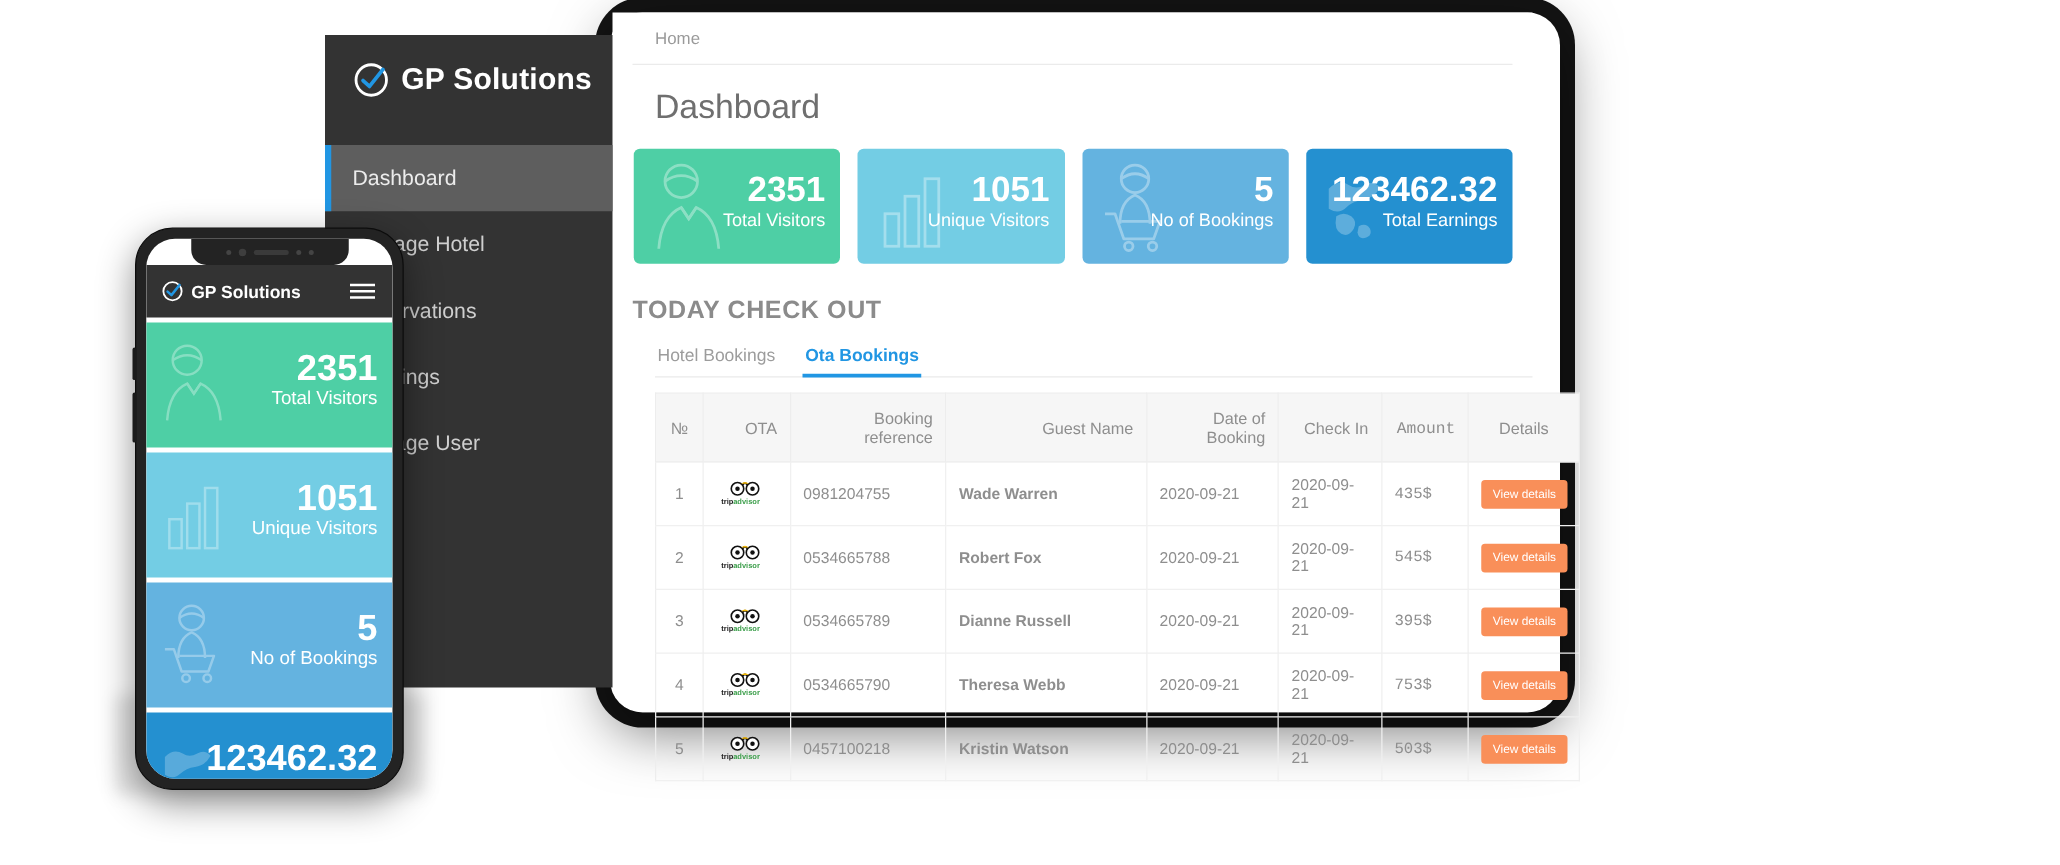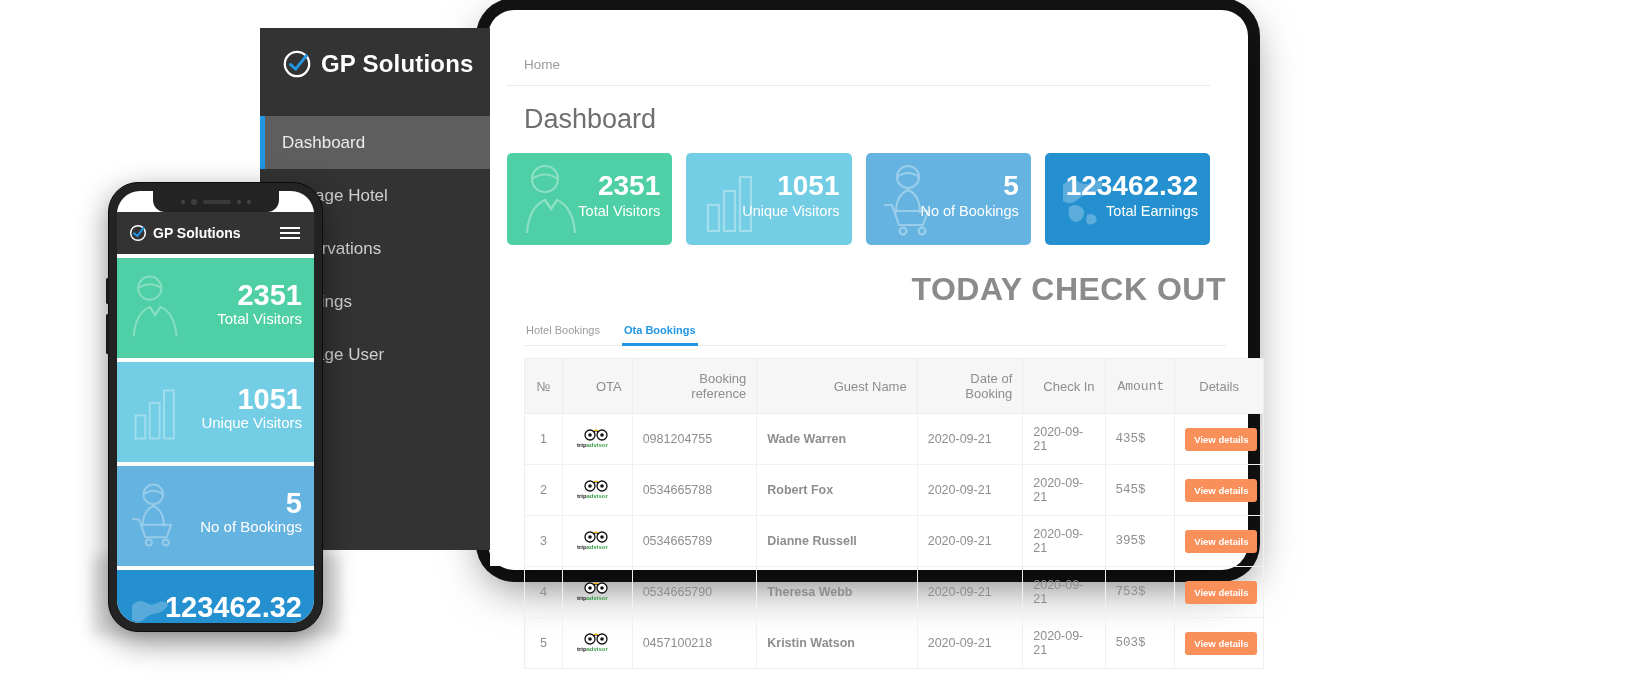--- a/index.html
+++ b/index.html
@@ -42,21 +42,21 @@
     position: relative; white-space: nowrap;
   }
   .sb-item.active { background: #5e5e5e; color: #ececec; }
   .sb-item.active::before {
     content: ""; position: absolute; left: 0; top: 0; bottom: 0;
     width: 5px; background: #2196e3;
   }
 
   
   .content {
-    position: absolute; left: 490px; top: 44px;
+    position: absolute; left: 490px; top: 10px;
     width: 736px; height: 522px; background: #ffffff; z-index: 4;
   }
   .breadcrumb-bar {
     height: 42px; display: flex; align-items: center;
     padding-left: 18px; border-bottom: 1px solid #ebebeb;
     margin: 0 16px 0 16px;
   }
   .breadcrumb-bar .crumb { color: #9a9a9a; font-size: 13.5px; }
   .page-title {
     color: #6f6f6f; font-size: 27px; font-weight: normal;
@@ -74,30 +74,30 @@
     position: absolute; left: 8px; top: 8px; width: 74px; height: 76px;
     opacity: .35;
   }
   .card .card-txt {
     position: absolute; right: 12px; top: 18px; text-align: right;
   }
   .card .card-num { font-size: 28px; font-weight: bold; line-height: 1.1; }
   .card .card-lbl { font-size: 14.5px; margin-top: 2px; }
 
   .section-title {
-    text-align: right; color: #8b8b8b; font-size: 32px;
+    text-align: left; color: #8b8b8b; font-size: 20px;
     letter-spacing: .5px; padding: 26px 0 0 0; margin-left: 16px;
   }
 
   .tabs {
     display: flex; gap: 20px; margin: 16px 0 0 34px;
     border-bottom: 1px solid #eaeaea; padding-bottom: 0;
   }
   .tab {
-    font-size: 11px; color: #9c9c9c; padding: 0 2px 9px 2px;
+    font-size: 14px; color: #9c9c9c; padding: 0 2px 9px 2px;
     position: relative; white-space: nowrap;
   }
   .tab.active { color: #2196e3; font-weight: bold; }
   .tab.active::after {
     content: ""; position: absolute; left: 0; right: 0; bottom: -1px;
     height: 3px; background: #2196e3;
   }
 
   .table-wrap { margin: 12px 0 0 16px; padding: 0 0 0 18px; }
   table.bookings { border-collapse: collapse; width: 740px; table-layout: fixed; }
@@ -117,21 +117,21 @@
   .col-ref { width: 118px; }
   .col-guest { width: 152px; font-weight: bold; }
   .col-date { width: 100px; }
   .col-chk { width: 78px; }
   .col-amt { width: 66px; font-family: Liberation Mono, monospace; }
   .col-det { width: 84px; text-align: center !important; }
 
   .btn-details {
     display: inline-block; background: #f98f59; color: #ffffff;
     font-size: 9.5px; padding: 6px 9px; border-radius: 3px;
-    white-space: nowrap; border: none; cursor: pointer; font-weight: bold;
+    white-space: nowrap; border: none; cursor: pointer;
   }
 
   
   .ta-logo { width: 46px; height: 22px; display: block; }
 
   
   .phone {
     position: absolute; left: 108px; top: 182px;
     width: 215px; height: 450px; z-index: 20;
   }

